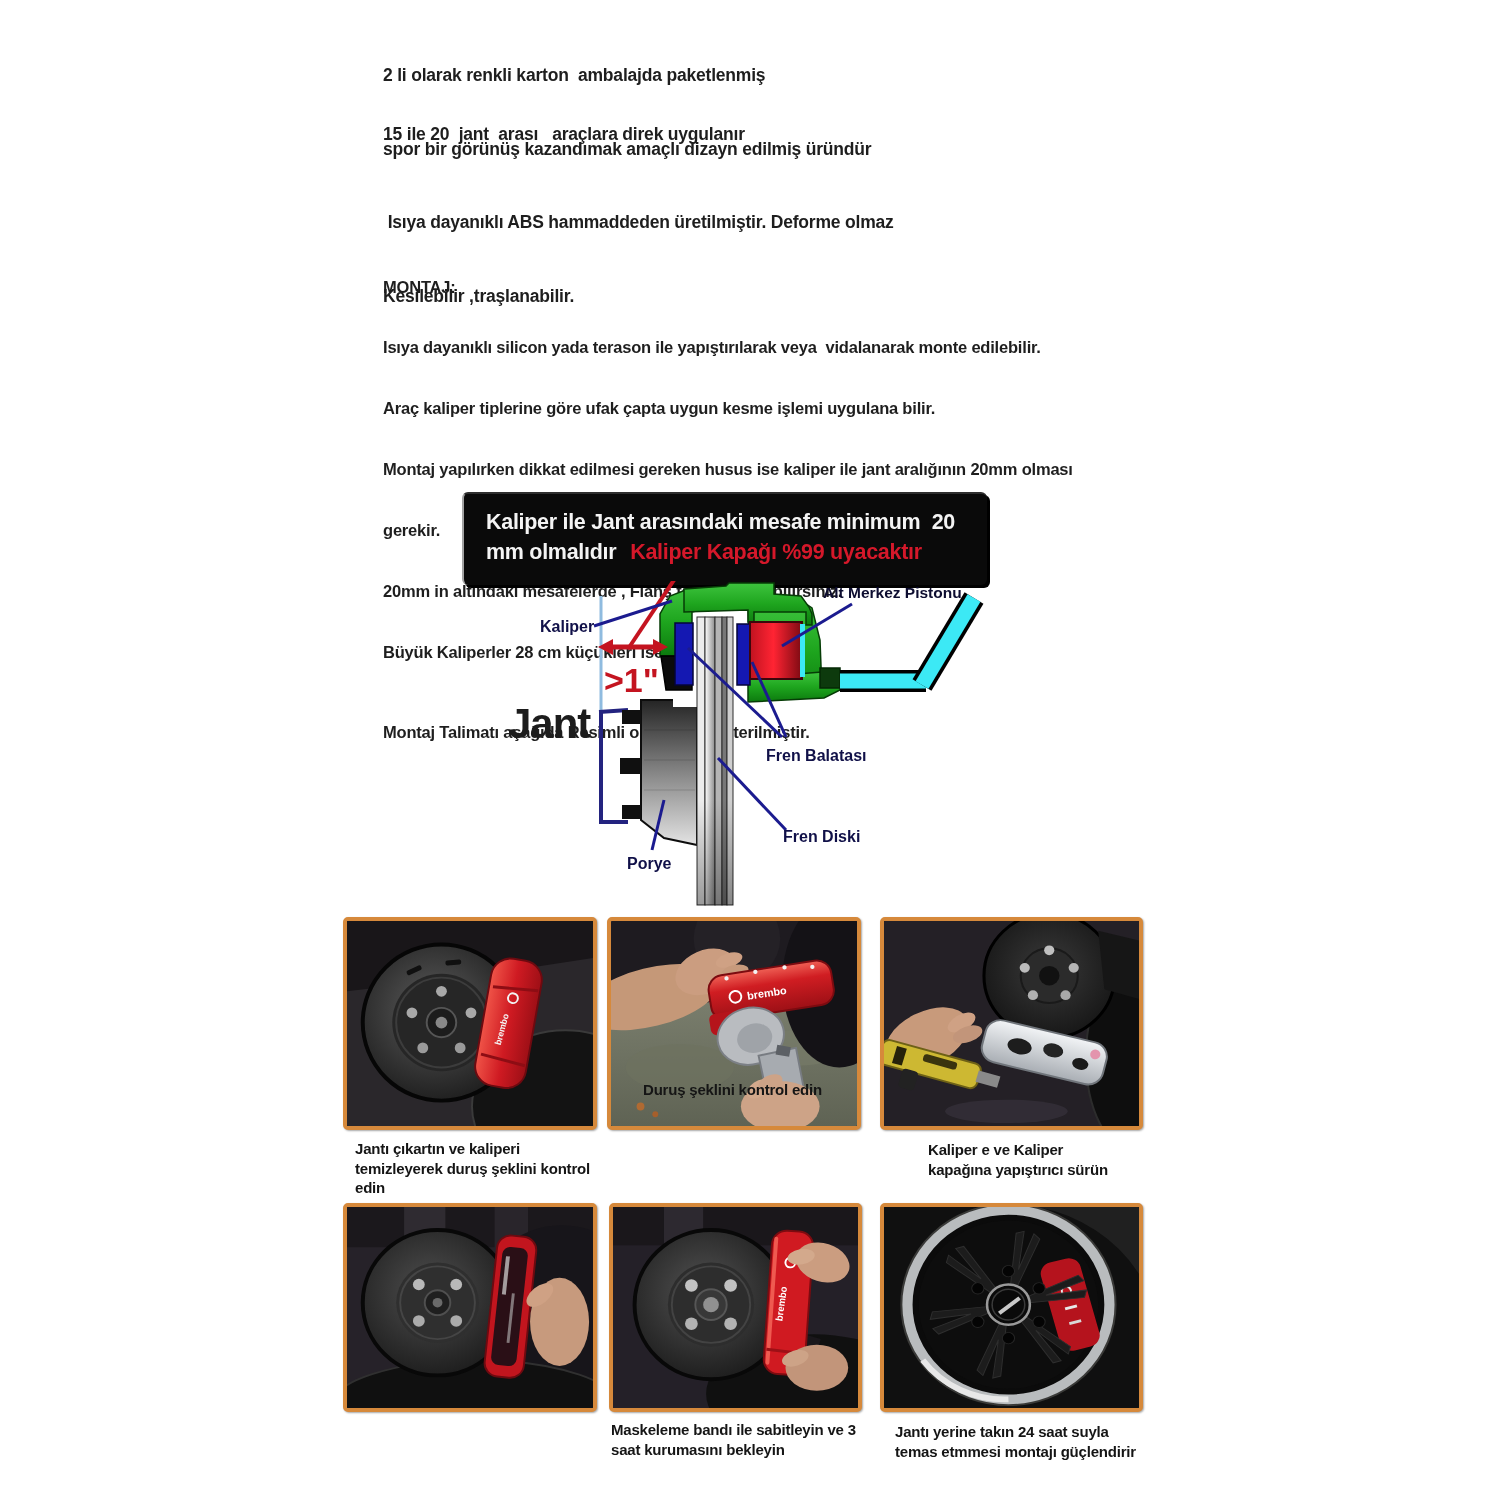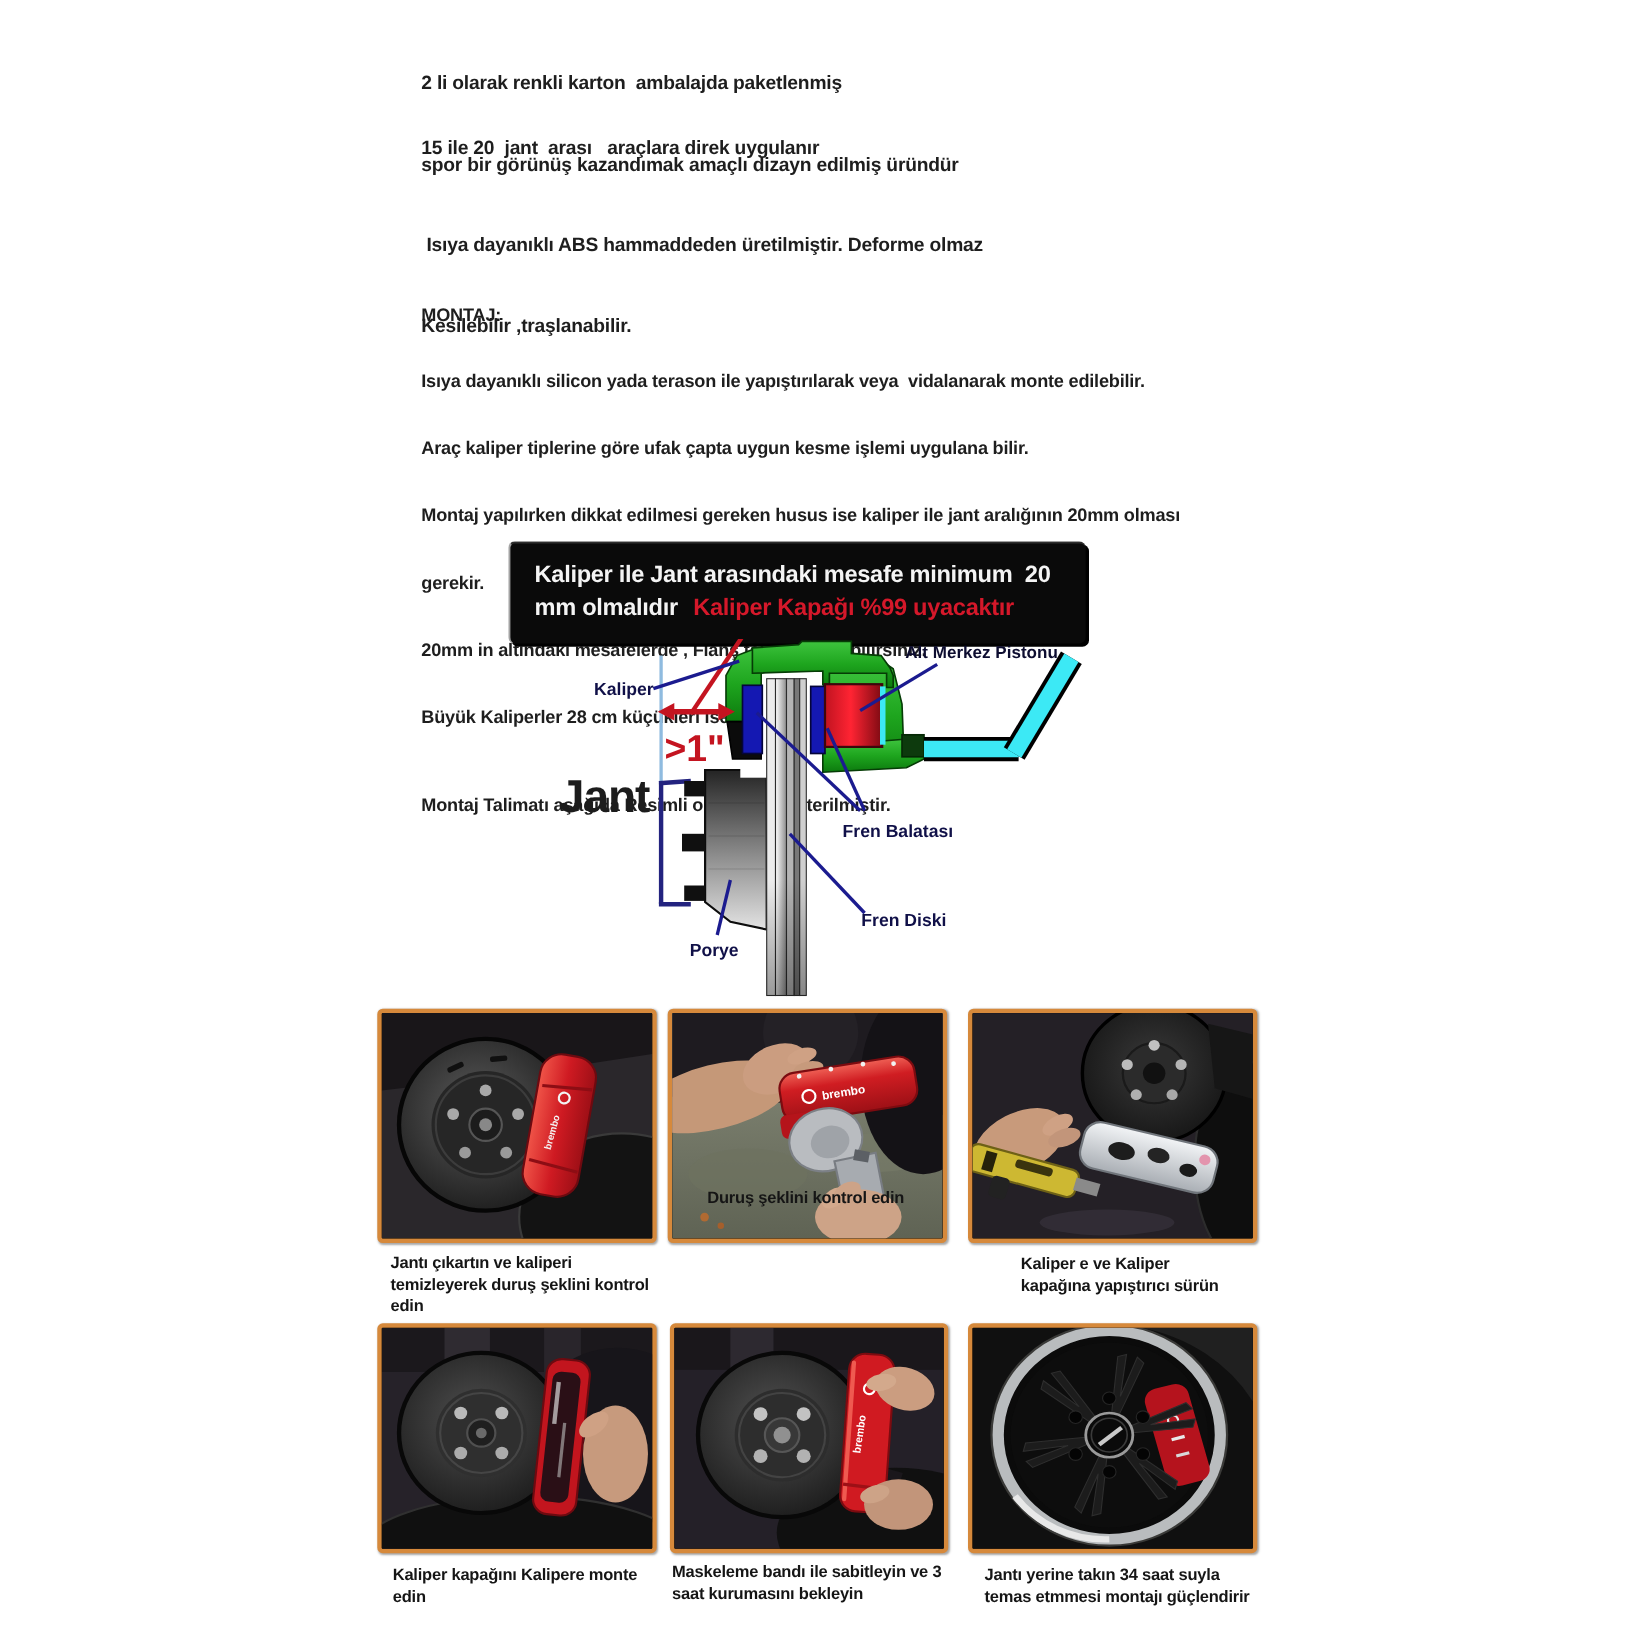--- a/index.html
+++ b/index.html
@@ -406,17 +406,16 @@
         <circle cx="122" cy="102" r="21" fill="#0a0a0a" stroke="#9a9a9a" stroke-width="2.5"></circle>
         <circle cx="122" cy="102" r="16" fill="none" stroke="#3a3a3a" stroke-width="1.5"></circle>
         <line x1="113" y1="111" x2="133" y2="95" stroke="#c9c9c9" stroke-width="4"></line>
       </g>
     </svg>
   </div>
 
   <div class="cap" style="left:355px;top:1139px;width:245px;">Jantı çıkartın ve kaliperi temizleyerek duruş şeklini kontrol edin</div>
   <div class="cap" style="left:643px;top:1080px;width:230px;">Duruş şeklini kontrol edin</div>
   <div class="cap" style="left:928px;top:1140px;width:190px;">Kaliper e ve Kaliper kapağına yapıştırıcı sürün</div>
-  <div class="cap" style="left:357px;top:1422px;width:235px;">Kaliper kapağını Kalipere monte edin</div>
   <div class="cap" style="left:611px;top:1420px;width:250px;">Maskeleme bandı ile sabitleyin ve 3 saat kurumasını bekleyin</div>
-  <div class="cap" style="left:895px;top:1422px;width:245px;">Jantı yerine takın 34 saat suyla temas etmmesi montajı güçlendirir</div>
+  <div class="cap" style="left:895px;top:1422px;width:245px;">Jantı yerine takın 24 saat suyla temas etmmesi montajı güçlendirir</div>
 
 </div>
 
 </body></html>

